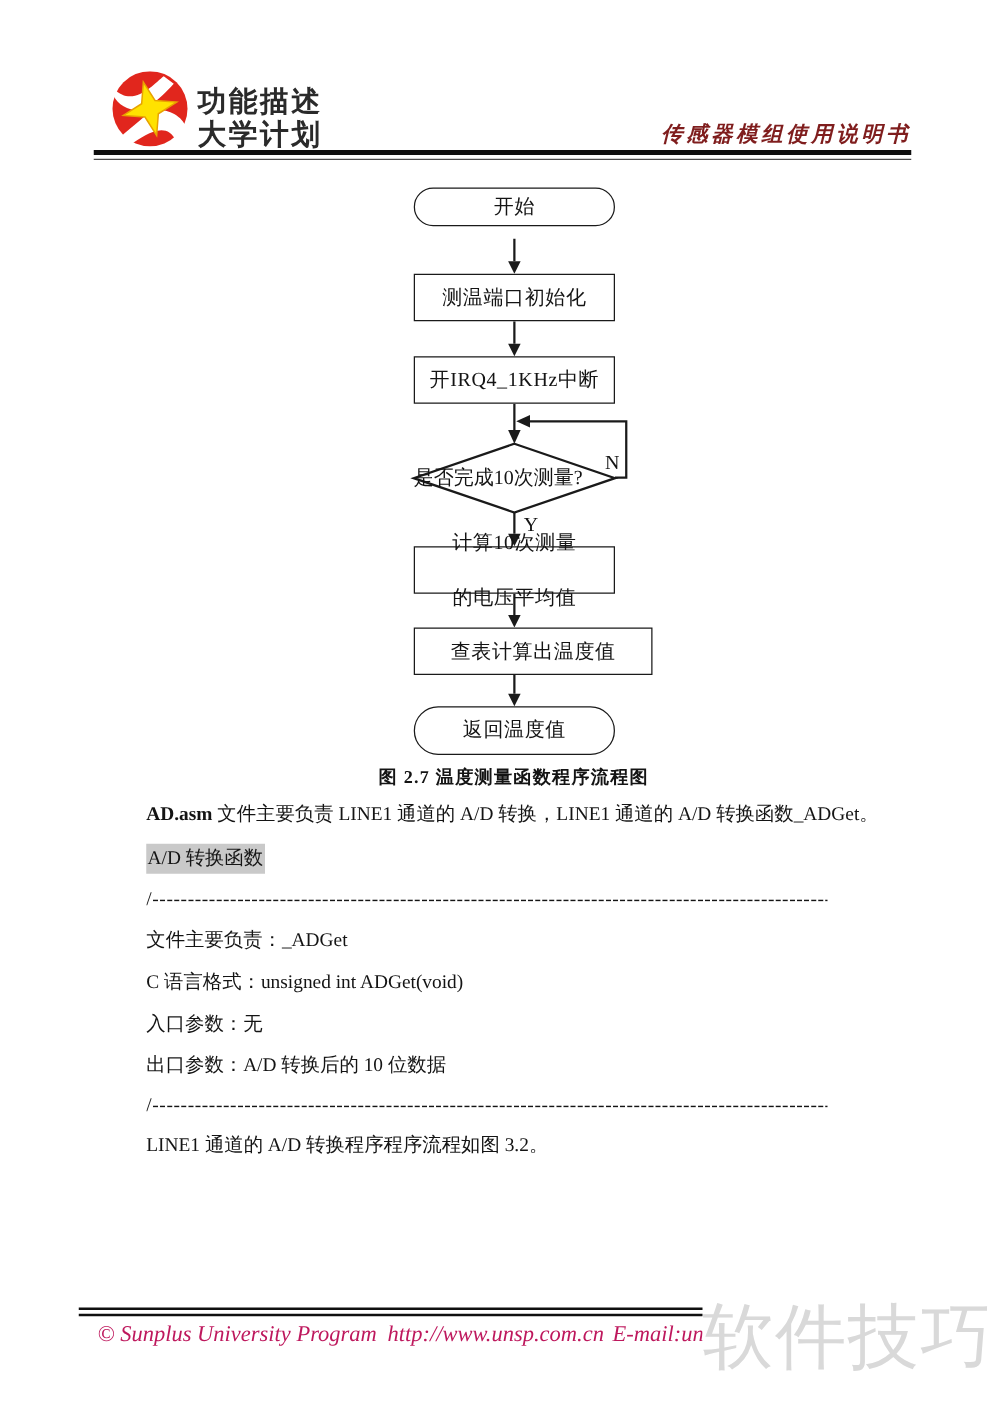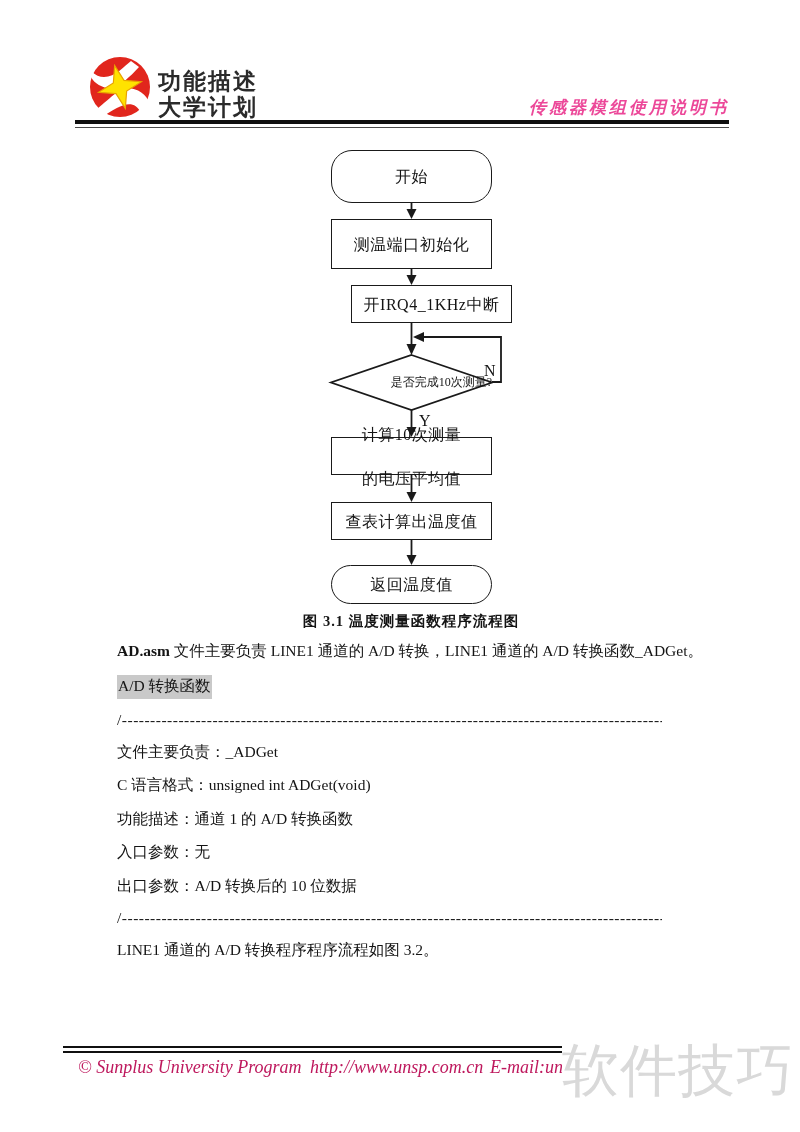--- a/index.html
+++ b/index.html
@@ -8,32 +8,32 @@
     position:relative; width:800px; height:1132px; background:#ffffff;
     font-family:"Liberation Serif","DejaVu Serif",serif; color:#141414;
     overflow:hidden;
   }
   .abs { position:absolute; }
 
   
   #logo-text { left:158px; top:68px; font-family:"Liberation Sans","DejaVu Sans",sans-serif;
     font-weight:bold; font-size:23px; line-height:26px; letter-spacing:2px; color:#2a2a2a; }
   #doc-title { right:71px; top:96px; font-size:17px; font-weight:bold; font-style:italic;
-    letter-spacing:3px; color:#ec4899; }
+    letter-spacing:3px; color:#7f1d1d; }
   #header-rule { left:75px; top:120px; width:654px; height:8px;
     border-top:4px solid #0f0f0f; border-bottom:1px solid #4a4a4a; }
 
   
   #fc-svg { left:0; top:0; pointer-events:none; }
   .fc-node { position:absolute; display:flex; align-items:center; justify-content:center;
     background:#fff; border:1.6px solid #1a1a1a; font-size:16px; text-align:center;
     line-height:19px; letter-spacing:0.5px; }
   .fc-oval { border-radius:21px; }
-  .fc-dtext { position:absolute; display:flex; align-items:center; justify-content:flex-end;
-    font-size:12px; background:transparent; }
+  .fc-dtext { position:absolute; display:flex; align-items:center; justify-content:flex-start;
+    font-size:16px; background:transparent; }
   .fc-label { position:absolute; font-size:16px; font-family:"Liberation Serif",serif; }
   #fc-caption { left:280px; top:612px; width:262px; text-align:center;
     font-size:14.5px; font-weight:bold; letter-spacing:1px; }
 
   
   #body-text { left:117px; top:641px; width:548px; font-size:15.5px; }
   #body-text .line { margin-bottom:12.5px; white-space:nowrap; }
   .divider { overflow:hidden; width:545px; letter-spacing:0.5px; }
   #para1 b { font-weight:bold; }
   #highlight-line { display:inline-block; background:#c9c9c9; padding:1px 1px 2px 1px; }
@@ -86,64 +86,63 @@
       <line x1="411.5" y1="475" x2="411.5" y2="492"></line>
       <polygon points="406.5,492 416.5,492 411.5,502" stroke="none"></polygon>
 
       <line x1="411.5" y1="540" x2="411.5" y2="555"></line>
       <polygon points="406.5,555 416.5,555 411.5,565" stroke="none"></polygon>
 
       <polygon points="411.5,355 492,382.5 411.5,410 331,382.5" fill="#ffffff"></polygon>
     </g>
   </svg>
 
-  <div class="fc-node fc-oval" style="left:331px; top:150px; width:161px; height:53px;text-align:center;">
+  <div class="fc-node fc-oval" style="left:331px; top:150px; width:161px; height:31px;text-align:center;">
     <span>开始</span>
   </div>
 
-  <div class="fc-node" style="left:331px; top:219px; width:161px; height:50px;">
+  <div class="fc-node" style="left:331px; top:219px; width:161px; height:38px;">
     <span>测温端口初始化</span>
   </div>
 
-  <div class="fc-node" style="left:331px; top:285px; width:161px; height:38px;margin-left:20px;">
+  <div class="fc-node" style="left:331px; top:285px; width:161px; height:38px;">
     <span>开IRQ4_1KHz中断</span>
   </div>
 
   <div class="fc-dtext" style="left:331px; top:355px; width:161px; height:55px;">
     <span>是否完成10次测量?</span>
   </div>
   <div class="fc-label" style="left:484px; top:362px;">N</div>
   <div class="fc-label" style="left:419px; top:412px;">Y</div>
 
   <div class="fc-node" style="left:331px; top:437px; width:161px; height:38px; flex-direction:column;gap:25px;">
     <span>计算10次测量</span>
     <span>的电压平均值</span>
   </div>
 
-  <div class="fc-node" style="left:331px; top:502px; width:161px; height:38px;">
+  <div class="fc-node" style="left:331px; top:502px; width:191px; height:38px;">
     <span>查表计算出温度值</span>
   </div>
 
   <div class="fc-node fc-oval" style="left:331px; top:565px; width:161px; height:39px;">
     <span>返回温度值</span>
   </div>
 
-  <div class="abs" id="fc-caption">图  3.1 温度测量函数程序流程图</div>
+  <div class="abs" id="fc-caption">图  2.7 温度测量函数程序流程图</div>
 
   <div class="abs" id="body-text">
     <div class="line" id="para1">
       <b>AD.asm</b><span> 文件主要负责 LINE1 通道的 A/D 转换，LINE1 通道的 A/D 转换函数_ADGet。</span>
     </div>
     <div class="line">
       <span id="highlight-line">A/D 转换函数</span>
     </div>
     <div class="line divider">/--------------------------------------------------------------------------------------------------------------</div>
     <div class="line">文件主要负责：_ADGet</div>
     <div class="line">C 语言格式：unsigned int ADGet(void)</div>
-    <div class="line">功能描述：通道 1 的 A/D 转换函数</div>
     <div class="line">入口参数：无</div>
     <div class="line">出口参数：A/D 转换后的 10 位数据</div>
     <div class="line divider">/--------------------------------------------------------------------------------------------------------------</div>
     <div class="line">LINE1 通道的 A/D 转换程序程序流程如图 3.2。</div>
   </div>
 
   <div class="abs" id="footer-rule"></div>
   <div class="abs footer-text" style="left:78px;">© Sunplus University Program</div>
   <div class="abs footer-text" style="left:310px;">http://www.unsp.com.cn</div>
   <div class="abs footer-text" style="left:490px;">E-mail:unsp@su</div>

